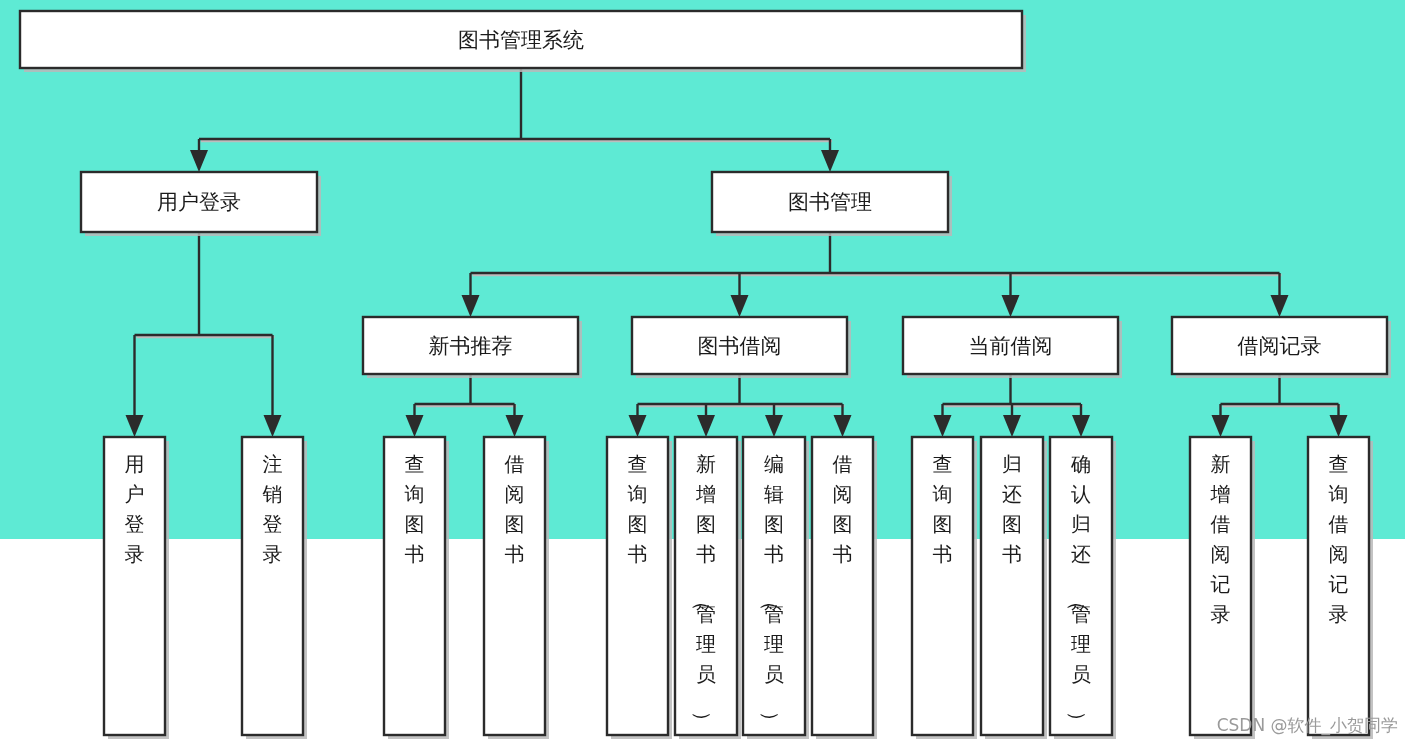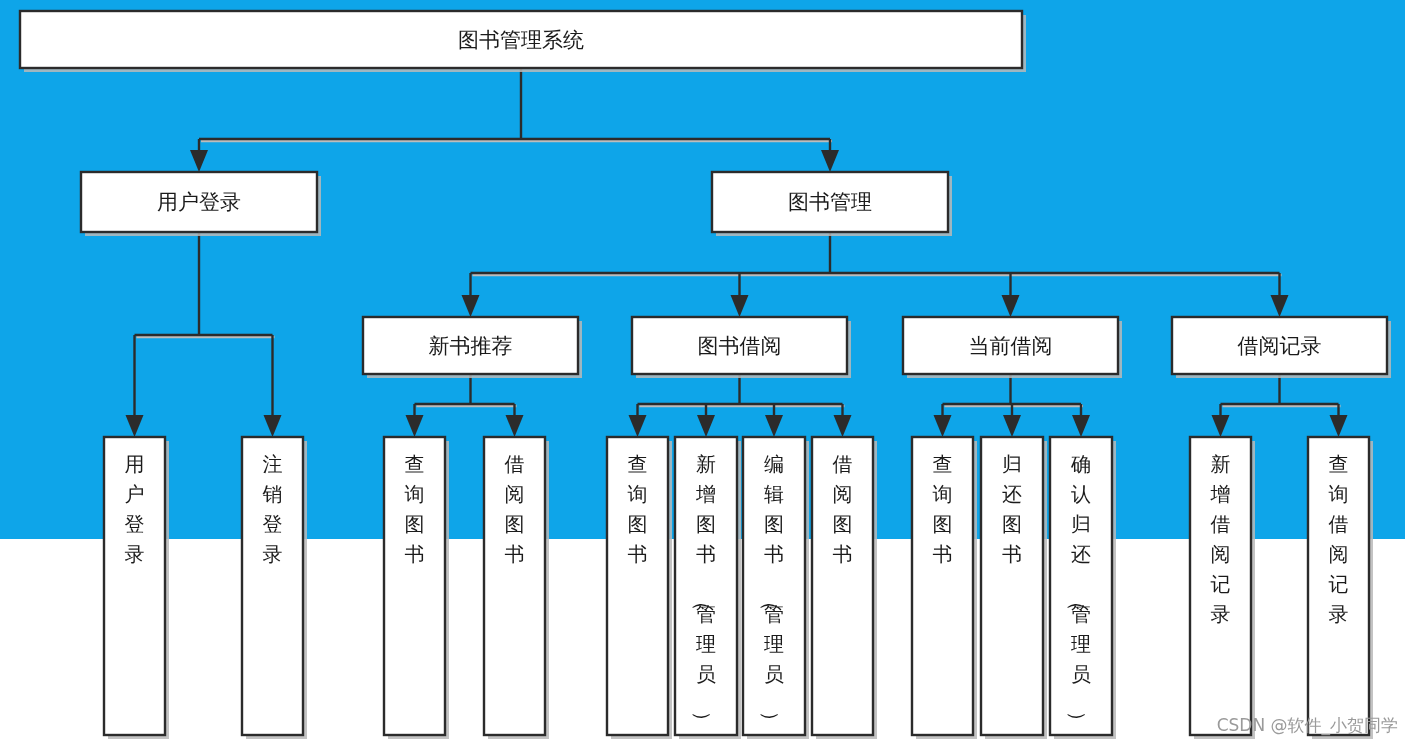--- a/index.html
+++ b/index.html
@@ -11,21 +11,21 @@
   body {
     width: 1405px;
     height: 747px;
     font-family: "DejaVu Sans", "Liberation Sans", sans-serif;
     overflow: hidden;
   }
   #diagram-root {
     position: relative;
     width: 1405px;
     height: 539px;
-    background: #0ea5e9;
+    background: #5eead4;
   }
   svg#diagram-svg {
     position: absolute;
     left: 0;
     top: 0;
     width: 1405px;
     height: 747px;
     display: block;
   }
   .node-box {

